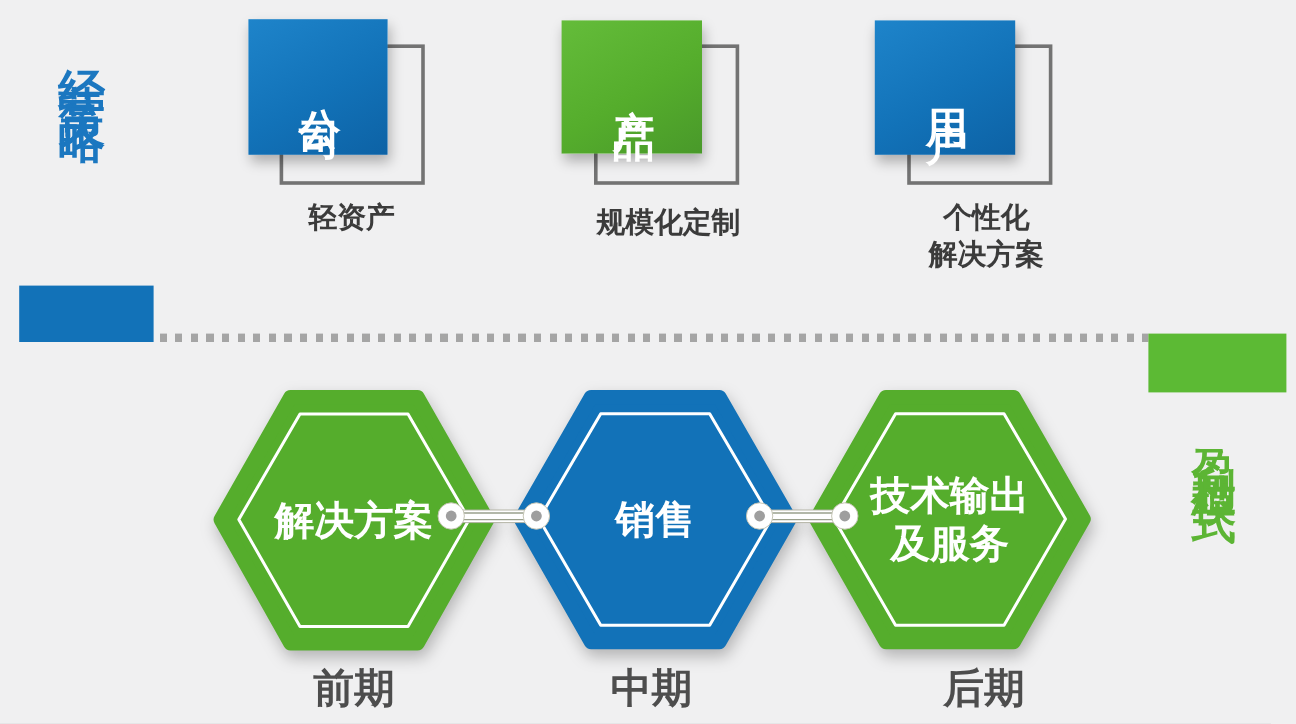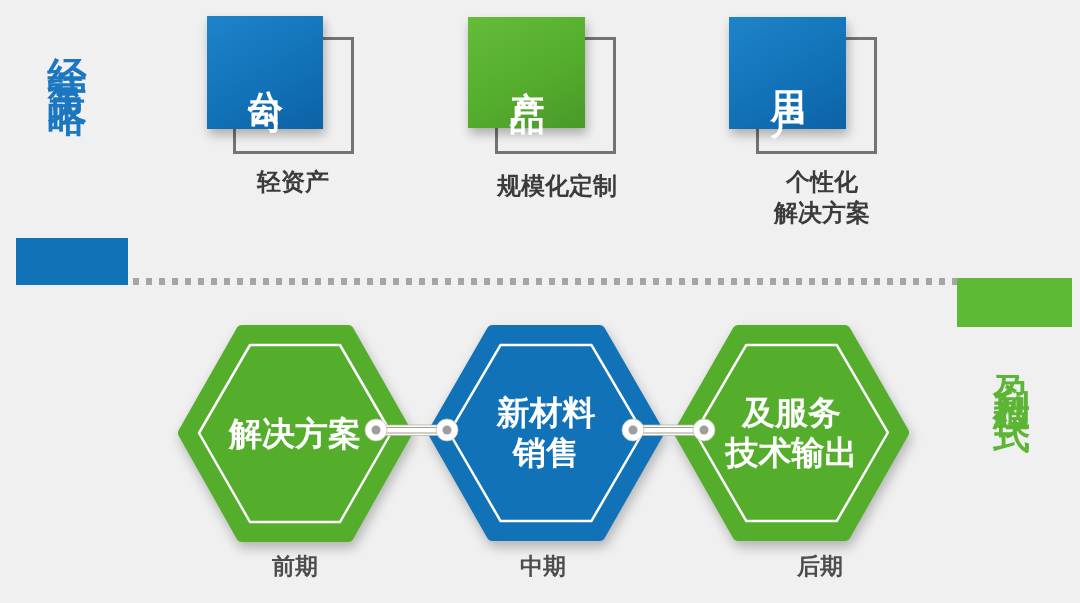--- a/index.html
+++ b/index.html
@@ -66,21 +66,21 @@
   
   .hex{position:absolute;}
   .hex svg{display:block;filter:drop-shadow(2px 6px 6px rgba(0,0,0,.25));}
   .hex-text{
     position:absolute;inset:0;
     display:flex;flex-direction:column;align-items:center;justify-content:center;
     color:#fff;font-size:33px;font-weight:bold;line-height:40px;text-align:center;
   }
   .stage-label{
     position:absolute;top:551px;transform:translateX(-50%);
-    font-size:23px;font-weight:bold;color:var(--stage_text,#4d4d4d);
+    font-size:34px;font-weight:bold;color:var(--stage_text,#4d4d4d);
   }
   .connector{position:absolute;top:416px;width:95px;height:28px;}
 </style>
 </head>
 <body>
 
 <div class="canvas">
 
   <div class="vtitle vtitle-left">经营策略</div>
 
@@ -126,33 +126,32 @@
       <span></span>
     </div>
   </div>
 
   <div class="hex" style="left:427px;top:320px;width:238px;height:226px;">
     <svg width="238" height="226" viewBox="0 0 236 227" preserveAspectRatio="none">
       <polygon points="7,113 65,11 171,11 229,113 171,216 65,216" style="fill:var(--blue);stroke:var(--blue);stroke-width:12;stroke-linejoin:round;"></polygon>
       <polygon points="22,113 73,25 163,25 214,113 163,202 73,202" style="fill:none;stroke:#ffffff;stroke-width:2.5;stroke-linejoin:round;"></polygon>
     </svg>
     <div class="hex-text">
-      <span>新材料</span>
       <span>销售</span>
     </div>
   </div>
 
   <div class="hex" style="left:673px;top:320px;width:237px;height:226px;">
     <svg width="237" height="226" viewBox="0 0 236 227" preserveAspectRatio="none">
       <polygon points="7,113 65,11 171,11 229,113 171,216 65,216" style="fill:var(--green);stroke:var(--green);stroke-width:12;stroke-linejoin:round;"></polygon>
       <polygon points="22,113 73,25 163,25 214,113 163,202 73,202" style="fill:none;stroke:#ffffff;stroke-width:2.5;stroke-linejoin:round;"></polygon>
     </svg>
     <div class="hex-text">
+      <span>技术输出</span>
       <span>及服务</span>
-      <span>技术输出</span>
     </div>
   </div>
 
   <div class="connector" style="left:364px;">
     <svg width="95" height="28" viewBox="0 0 95 28">
       <rect x="12" y="9" width="71" height="10.5" rx="5" fill="#ffffff" stroke="#b3b3a3" stroke-width="0.8"></rect>
       <line x1="16" y1="11.5" x2="79" y2="11.5" stroke="#9aa08c" stroke-width="1.2"></line>
       <line x1="16" y1="17" x2="79" y2="17" stroke="#9aa08c" stroke-width="1.2"></line>
       <circle cx="12" cy="14" r="11" fill="#ffffff" stroke="#c2c2b2" stroke-width="0.8"></circle>
       <circle cx="12" cy="14" r="4.5" fill="rgba(0,0,0,0.38)"></circle>

